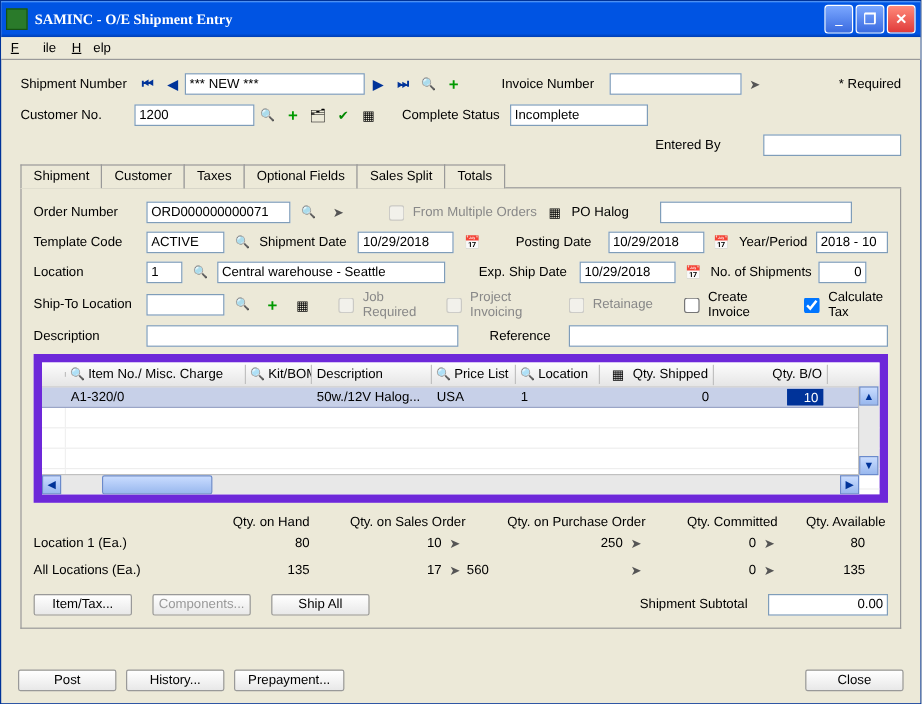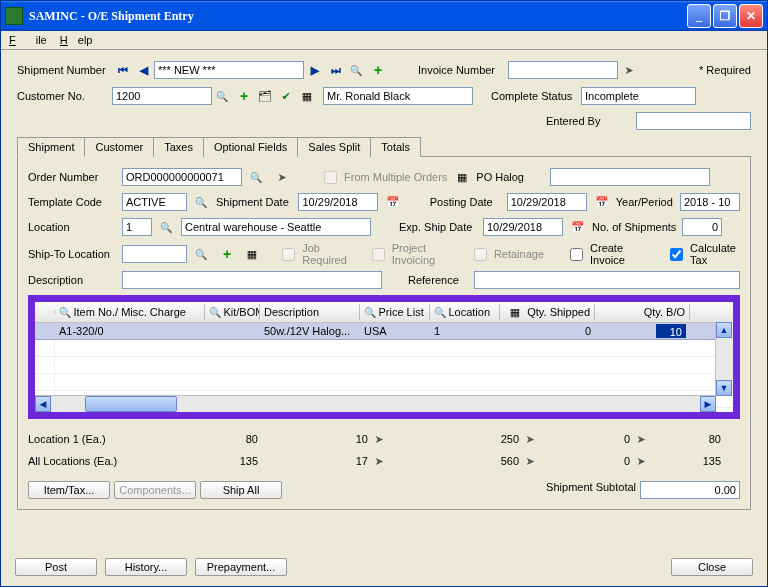--- a/index.html
+++ b/index.html
@@ -193,21 +193,21 @@
     border:1px solid #999;
     background:linear-gradient(to bottom,#fff,#e8e8e8);
     padding:2px 0;
     font-size:11px;
     cursor:pointer;
     border-radius:2px;
     width:80px;
     text-align:center;
   }
   .btn.disabled { color:#999; cursor:default;}
-  .bottom-btns { display:flex; gap:4px; margin-top:10px; }
+  .bottom-btns { display:flex; gap:17px; margin-top:10px; align-items:center;}
   .footer-btns { display:flex; gap:8px; padding:6px 14px 10px 14px; align-items:center;}
   .cal-icon::before{content:"📅"; font-size:11px;}
   .mag::before{content:"🔍"; font-size:10px;}
   .ui-underline { text-decoration: underline; }
 </style>
 </head>
 <body>
 
 <div class="window">
   <div class="titlebar">
@@ -248,21 +248,20 @@
     <div class="row">
       <div class="lbl">Customer No.</div>
       <input type="text" style="width: 100px;" value="1200">
       <span class="icon-btn">
           <span class="mag"></span>
         </span>
       <span class="icon-btn plus">+</span>
       <span class="icon-btn">🗂</span>
       <span class="icon-btn" style="color:#008800">✔</span>
       <span class="icon-btn">▦</span>
-      <input type="text" class="readonly" style="width: 150px; margin-left: 6px;" value="Mr. Ronald Black">
       <div style="width:18px"></div>
       <div style="width:90px">Complete Status</div>
       <input type="text" class="readonly" style="width: 115px;" value="Incomplete">
     </div>
     <div class="row">
       <div style="flex:1"></div>
       <div style="width:90px">Entered By</div>
       <input type="text" class="readonly" style="width: 115px;" value="">
     </div>
 
@@ -429,37 +428,45 @@
         </div>
         <div class="hscroll">
           <div class="scroll-btn" style="left:0;position:relative">◀</div>
           <div class="thumb"></div>
           <div style="flex:1"></div>
           <div class="scroll-btn" style="right:0;position:relative">▶</div>
         </div>
       </div>
 
       <div class="summary">
+        <div class="summary-head">
+          <div style="width:120px"></div>
+          <div style="width:110px">Qty. on Hand</div>
+          <div style="width:130px">Qty. on Sales Order</div>
+          <div style="width:150px">Qty. on Purchase Order</div>
+          <div style="width:110px">Qty. Committed</div>
+          <div style="width:90px">Qty. Available</div>
+        </div>
         <div class="summary-row">
           <div style="width:120px">Location    1 (Ea.)</div>
           <div style="width:110px;text-align:right">80</div>
           <div style="width:110px;text-align:right">10</div>
           <span class="icon-btn arrowgo">➤</span>
           <div style="width:130px;text-align:right">250</div>
           <span class="icon-btn arrowgo">➤</span>
           <div style="width:90px;text-align:right">0</div>
           <span class="icon-btn arrowgo">➤</span>
           <div style="width:70px;text-align:right">80</div>
         </div>
         <div class="summary-row">
           <div style="width:120px">All Locations (Ea.)</div>
           <div style="width:110px;text-align:right">135</div>
           <div style="width:110px;text-align:right">17</div>
           <span class="icon-btn arrowgo">➤</span>
-          <div style="width:130px;text-align:right">560</div>
+          <div style="width:130px;text-align:left">560</div>
           <span class="icon-btn arrowgo">➤</span>
           <div style="width:90px;text-align:right">0</div>
           <span class="icon-btn arrowgo">➤</span>
           <div style="width:70px;text-align:right">135</div>
         </div>
       </div>
 
       <div class="bottom-btns">
         <div class="btn">Item/Tax...</div>
         <div class="btn disabled">Components...</div>

